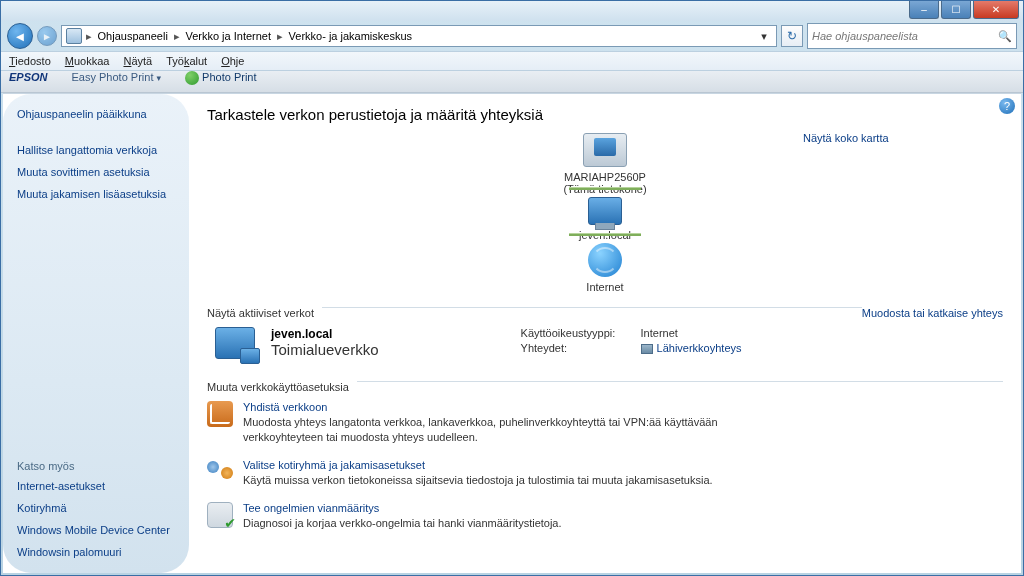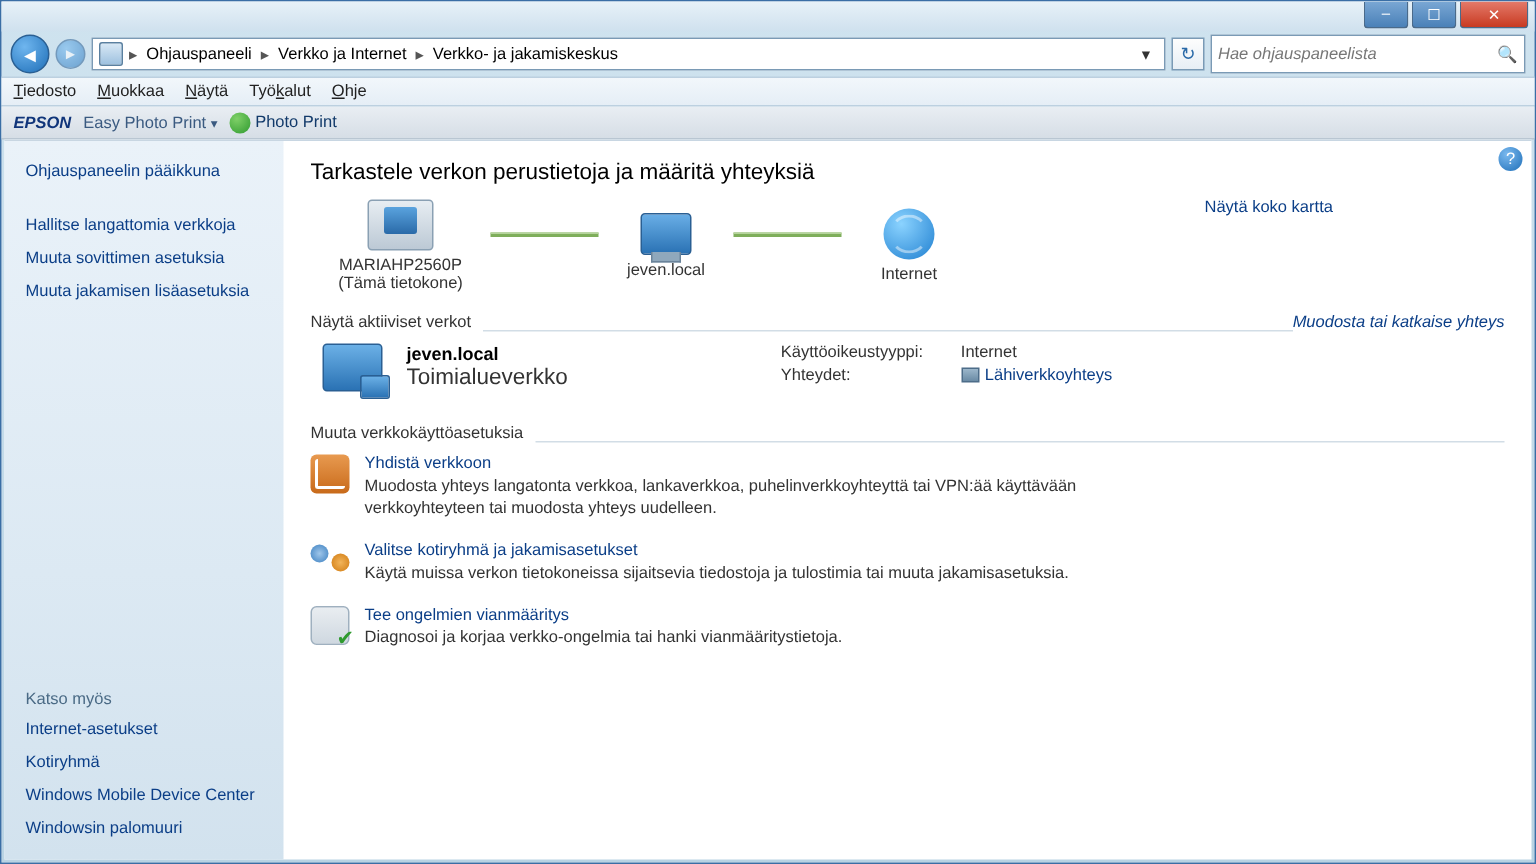--- a/index.html
+++ b/index.html
@@ -17,47 +17,47 @@
   .addr { flex:1; height:22px; background:#fff; border:1px solid #7a9ab5; display:flex; align-items:center; font-size:11px; color:#000; padding:0 4px; gap:4px; }
   .addr .crumb-sep { color:#555; }
   .addr .crumb { padding:0 2px; }
   .addr .cp-icon { width:16px; height:16px; background:linear-gradient(#d8e8f5,#9ec1df); border:1px solid #5a80a0; border-radius:2px; }
   .addr-drop { width:16px; text-align:center; color:#333; }
   .nav-ref { width:22px; height:22px; border:1px solid #7a9ab5; background:linear-gradient(#fdfdfd,#e7eef5); display:flex; align-items:center; justify-content:center; color:#2a6aa8; font-size:12px; }
   .search { width:210px; height:22px; background:#fff; border:1px solid #7a9ab5; display:flex; align-items:center; padding:12px 4px; font-size:11px; color:#777; font-style:italic; }
   .search .mag { margin-left:auto; color:#3b78b5; font-style:normal; }
   .menubar { height:20px; background:linear-gradient(#f2f7fb,#e5eef6); display:flex; align-items:center; padding:0 8px; gap:14px; font-size:11px; color:#222; border-top:1px solid #bcd0e0; border-bottom:1px solid #bcd0e0; }
   .menubar span u { text-decoration:underline; }
-  .epsonbar { height:22px; background:linear-gradient(#e9eef3,#d6dee6); display:flex; align-items:center; padding:0 8px; gap:8px; font-size:11px; color:#123a6a; border-bottom:1px solid #b9c6d2; }
+  .epsonbar { height:22px; background:linear-gradient(#e9eef3,#d6dee6); display:flex; align-items:flex-start; padding:0 8px; gap:24px; font-size:11px; color:#123a6a; border-bottom:1px solid #b9c6d2; }
   .epsonbar .brand { font-weight:bold; font-style:italic; color:#10357a; }
   .epsonbar .epp { color:#3a5a80; }
   .epsonbar .dd { font-size:9px; }
   .epsonbar .pp-ico { width:14px; height:14px; border-radius:50%; background:radial-gradient(circle at 35% 30%, #7fd068, #2f9a2f); display:inline-block; vertical-align:middle; }
   .body { position:absolute; left:2px; right:2px; top:92px; bottom:2px; background:#fff; display:flex; border-top:1px solid #c8d6e2; }
-  .sidebar { width:186px; background:linear-gradient(#eaf2f9,#dce9f3 60%,#d2e2ee); padding:14px 10px 10px 14px; font-size:11px; color:#0b3e87; }
+  .sidebar { width:186px; background:linear-gradient(#eaf2f9,#dce9f3 60%,#d2e2ee); padding:14px 10px 10px 14px; font-size:11px; color:#0b3e87;border-radius:28px; }
   .sidebar .link { margin-bottom:10px; cursor:pointer; }
   .sidebar .hdr { color:#4a6a85; margin-top:260px; margin-bottom:8px; font-size:11px; }
   .main { flex:1; padding:12px 18px 12px 18px; position:relative; overflow:hidden; }
   .help { position:absolute; right:6px; top:4px; width:16px; height:16px; border-radius:50%; background:radial-gradient(circle at 35% 30%, #7ab9ef, #1f6fb8); color:#fff; font-size:11px; display:flex; align-items:center; justify-content:center; }
   h1.page-title { color:#000000; font-weight:normal; font-size:15px; margin-bottom:10px; }
-  .topo { display:flex; align-items:center; gap:0; margin-bottom:4px; }
+  .topo { display:flex; align-items:center; gap:0; margin-bottom:4px;flex-direction:column; }
   .topo .node { text-align:center; font-size:11px; color:#333; }
   .topo .node .ico { margin:0 auto 4px auto; }
   .topo .sep { width:72px; height:18px; display:flex; align-items:center; margin-top:-16px;}
   .topo .sep::before { content:""; flex:1; height:2px; background:#7fae5b; border-top:1px solid #b6d49c; }
   .ico-pc { width:44px; height:34px; background:linear-gradient(#e7edf2,#bcc9d5); border:1px solid #8aa0b3; border-radius:3px; position:relative; }
   .ico-pc::after { content:""; position:absolute; left:10px; right:10px; top:4px; bottom:10px; background:linear-gradient(#5aa3de,#2a6aa8); border-radius:2px; }
   .ico-net { width:34px; height:28px; background:linear-gradient(#69aee6,#2a72b4); border:1px solid #2a5f93; border-radius:3px; position:relative; }
   .ico-net::after { content:""; position:absolute; left:6px; right:6px; bottom:-6px; height:6px; background:#8fa8bc; border:1px solid #6a839a; border-top:none; }
   .ico-globe { width:34px; height:34px; border-radius:50%; background:radial-gradient(circle at 35% 30%, #8bd3ff, #1f7fd0); position:relative; }
   .ico-globe::after { content:""; position:absolute; inset:4px; border:2px solid rgba(255,255,255,.45); border-radius:50%; border-left-color:transparent; border-right-color:transparent; }
   .show-map { color:#0b3e87; font-size:11px; position:absolute; left:614px; top:38px; cursor:pointer; }
-  .section-hdr { display:flex; align-items:flex-end; margin:14px 0 8px 0; font-size:11px; color:#333; }
+  .section-hdr { display:flex; align-items:flex-start; margin:14px 0 8px 0; font-size:11px; color:#333; }
   .section-hdr .line { flex:1; height:1px; background:#d2dde6; margin-left:8px; }
-  .section-hdr .act-link { color:#0b3e87; margin-left:auto; cursor:pointer;font-style:italic; }
+  .section-hdr .act-link { color:#0b3e87; margin-left:auto; cursor:pointer; }
   .active-net { display:flex; gap:16px; align-items:flex-start; margin-left:8px; }
   .active-net .big-ico { width:40px; height:32px; background:linear-gradient(#6bb0e6,#2a72b4); border:1px solid #2a5f93; border-radius:3px; position:relative; }
   .active-net .big-ico::after { content:""; position:absolute; right:-6px; bottom:-6px; width:18px; height:14px; background:linear-gradient(#6bb0e6,#2a72b4); border:1px solid #2a5f93; border-radius:2px; }
   .active-net .netname { font-weight:bold; font-size:12px; }
   .active-net .nettype { font-size:15px; color:#333; }
   .kv { font-size:11px; color:#333; }
   .kv .row { display:flex; margin-bottom:3px; }
   .kv .k { width:120px; }
   .kv .v { color:#333; }
   .kv .v.link { color:#0b3e87; cursor:pointer; }

